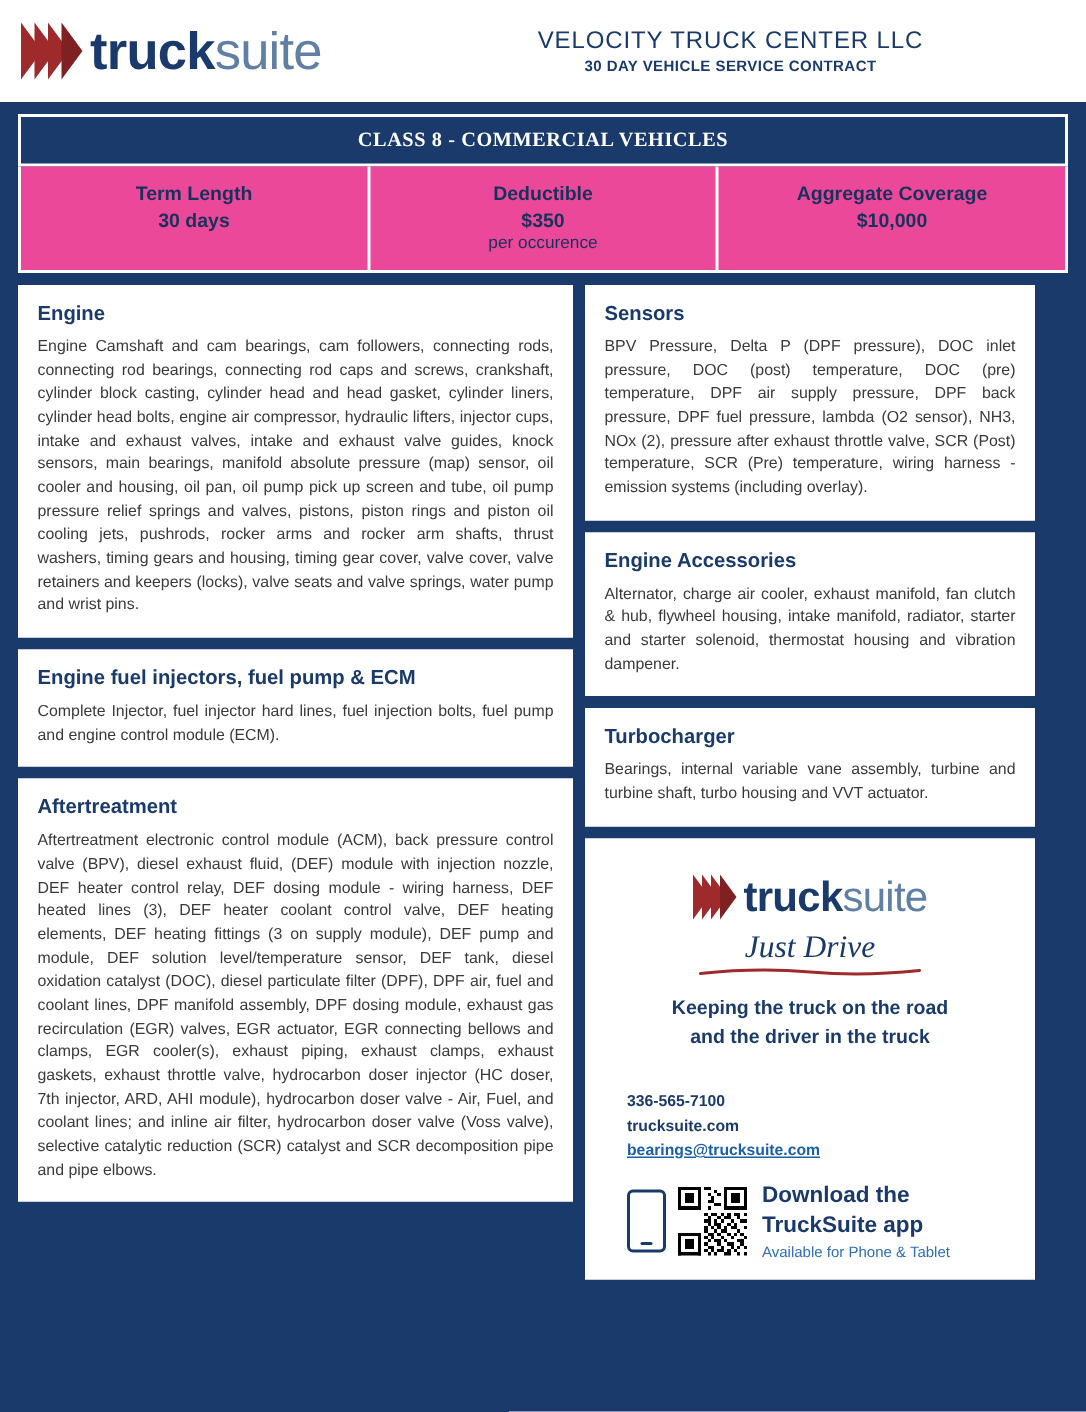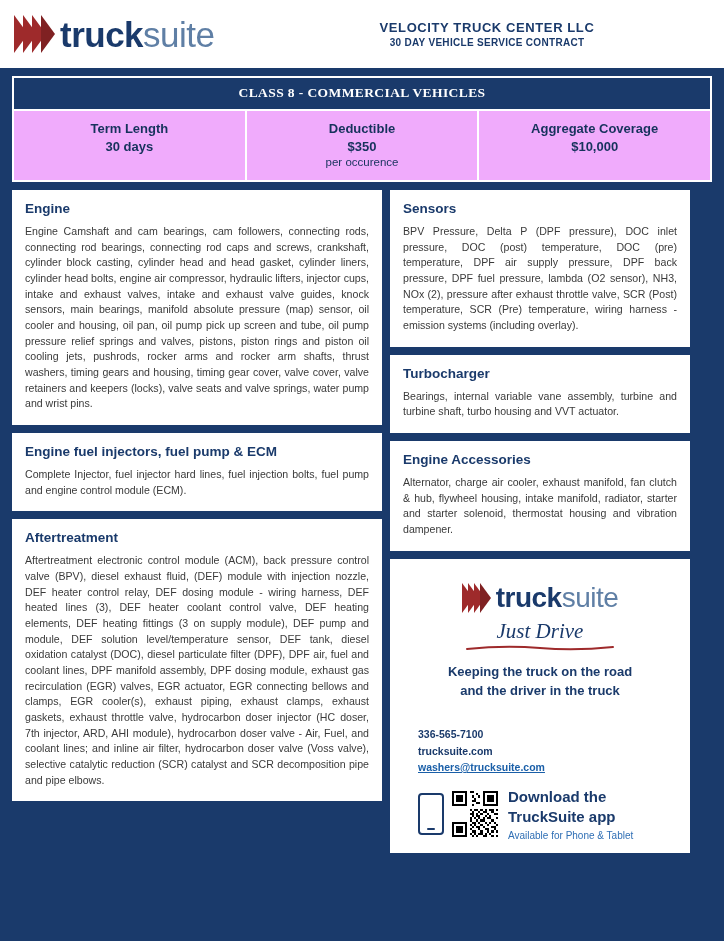--- a/index.html
+++ b/index.html
@@ -51,21 +51,21 @@
   }
   .wordmark .truck { color: #1a3a6b; font-weight: bold; }
   .wordmark .suite { color: #5f7fa5; font-weight: normal; }
   .header-titles {
     flex: 1;
     text-align: center;
     color: #1a3a6b;
     padding-right: 40px;
   }
   .header-titles .t1 {
-    font-size: 13px; font-weight: bold; letter-spacing: 0.6px;
+    font-size: 16px; font-weight: normal; letter-spacing: 0.6px;
   }
   .header-titles .t2 {
     font-size: 10px; font-weight: bold; letter-spacing: 0.3px; margin-top: 2px;
   }
   
   .body-frame {
     position: absolute;
     top: 68px; left: 0; right: 0; bottom: 0;
     background: #1a3a6b;
     padding: 8px 12px 10px 12px;
@@ -79,21 +79,21 @@
     font-weight: bold;
     letter-spacing: 0.4px;
     padding: 7px 0 8px 0;
     font-family: Liberation Serif, serif;
   }
   .terms-row {
     display: flex;
     border-left: 2px solid #ffffff;
     border-right: 2px solid #ffffff;
     border-bottom: 2px solid #ffffff;
-    background: #f0abfc;
+    background: #ec4899;
   }
   .term-cell {
     flex: 1;
     text-align: center;
     color: #16325c;
     padding: 10px 4px 12px 4px;
     border-right: 2px solid #ffffff;
   }
   .term-cell:last-child { border-right: none; }
   .term-cell .lbl { font-size: 13px; font-weight: bold; }
@@ -271,26 +271,26 @@
           <p>Aftertreatment electronic control module (ACM), back pressure control valve (BPV), diesel exhaust fluid, (DEF) module with injection nozzle, DEF heater control relay, DEF dosing module - wiring harness, DEF heated lines (3), DEF heater coolant control valve, DEF heating elements, DEF heating fittings (3 on supply module), DEF pump and module, DEF solution level/temperature sensor, DEF tank, diesel oxidation catalyst (DOC), diesel particulate filter (DPF), DPF air, fuel and coolant lines, DPF manifold assembly, DPF dosing module, exhaust gas recirculation (EGR) valves, EGR actuator, EGR connecting bellows and clamps, EGR cooler(s), exhaust piping, exhaust clamps, exhaust gaskets, exhaust throttle valve, hydrocarbon doser injector (HC doser, 7th injector, ARD, AHI module), hydrocarbon doser valve - Air, Fuel, and coolant lines; and inline air filter, hydrocarbon doser valve (Voss valve), selective catalytic reduction (SCR) catalyst and SCR decomposition pipe and pipe elbows.</p>
         </div>
       </div>
 
       <div class="col-right">
         <div class="card">
           <h3>Sensors</h3>
           <p>BPV Pressure, Delta P (DPF pressure), DOC inlet pressure, DOC (post) temperature, DOC (pre) temperature, DPF air supply pressure, DPF back pressure, DPF fuel pressure, lambda (O2 sensor), NH3, NOx (2), pressure after exhaust throttle valve, SCR (Post) temperature, SCR (Pre) temperature, wiring harness - emission systems (including overlay).</p>
         </div>
         <div class="card">
+          <h3>Engine Accessories</h3>
+          <p>Alternator, charge air cooler, exhaust manifold, fan clutch &amp; hub, flywheel housing, intake manifold, radiator, starter and starter solenoid, thermostat housing and vibration dampener.</p>
+        </div>
+        <div class="card">
           <h3>Turbocharger</h3>
           <p>Bearings, internal variable vane assembly, turbine and turbine shaft, turbo housing and VVT actuator.</p>
-        </div>
-        <div class="card">
-          <h3>Engine Accessories</h3>
-          <p>Alternator, charge air cooler, exhaust manifold, fan clutch &amp; hub, flywheel housing, intake manifold, radiator, starter and starter solenoid, thermostat housing and vibration dampener.</p>
         </div>
 
         <div class="promo">
           <div class="promo-logo">
             <div class="chevrons">
               <span class="chev c1"></span>
                 <span class="chev c2"></span>
                 <span class="chev c3"></span>
                 <span class="chev c4"></span>
             </div>
@@ -305,21 +305,21 @@
             </svg>
           </div>
           <div class="tagline">
             <div>Keeping the truck on the road</div>
             <div>and the driver in the truck</div>
           </div>
 
           <div class="contact">
             <div>336-565-7100</div>
             <div>trucksuite.com</div>
-            <div class="email">washers@trucksuite.com</div>
+            <div class="email">bearings@trucksuite.com</div>
           </div>
 
           <div class="app-row">
             <div class="phone-icon"></div>
             <svg class="qr" viewBox="0 0 21 21" shape-rendering="crispEdges">
               <rect width="21" height="21" fill="#fff"></rect>
               <g fill="#000">
                 <rect x="0" y="0" width="7" height="1"></rect>
                   <rect x="0" y="0" width="1" height="7"></rect>
                 <rect x="6" y="0" width="1" height="7"></rect>

